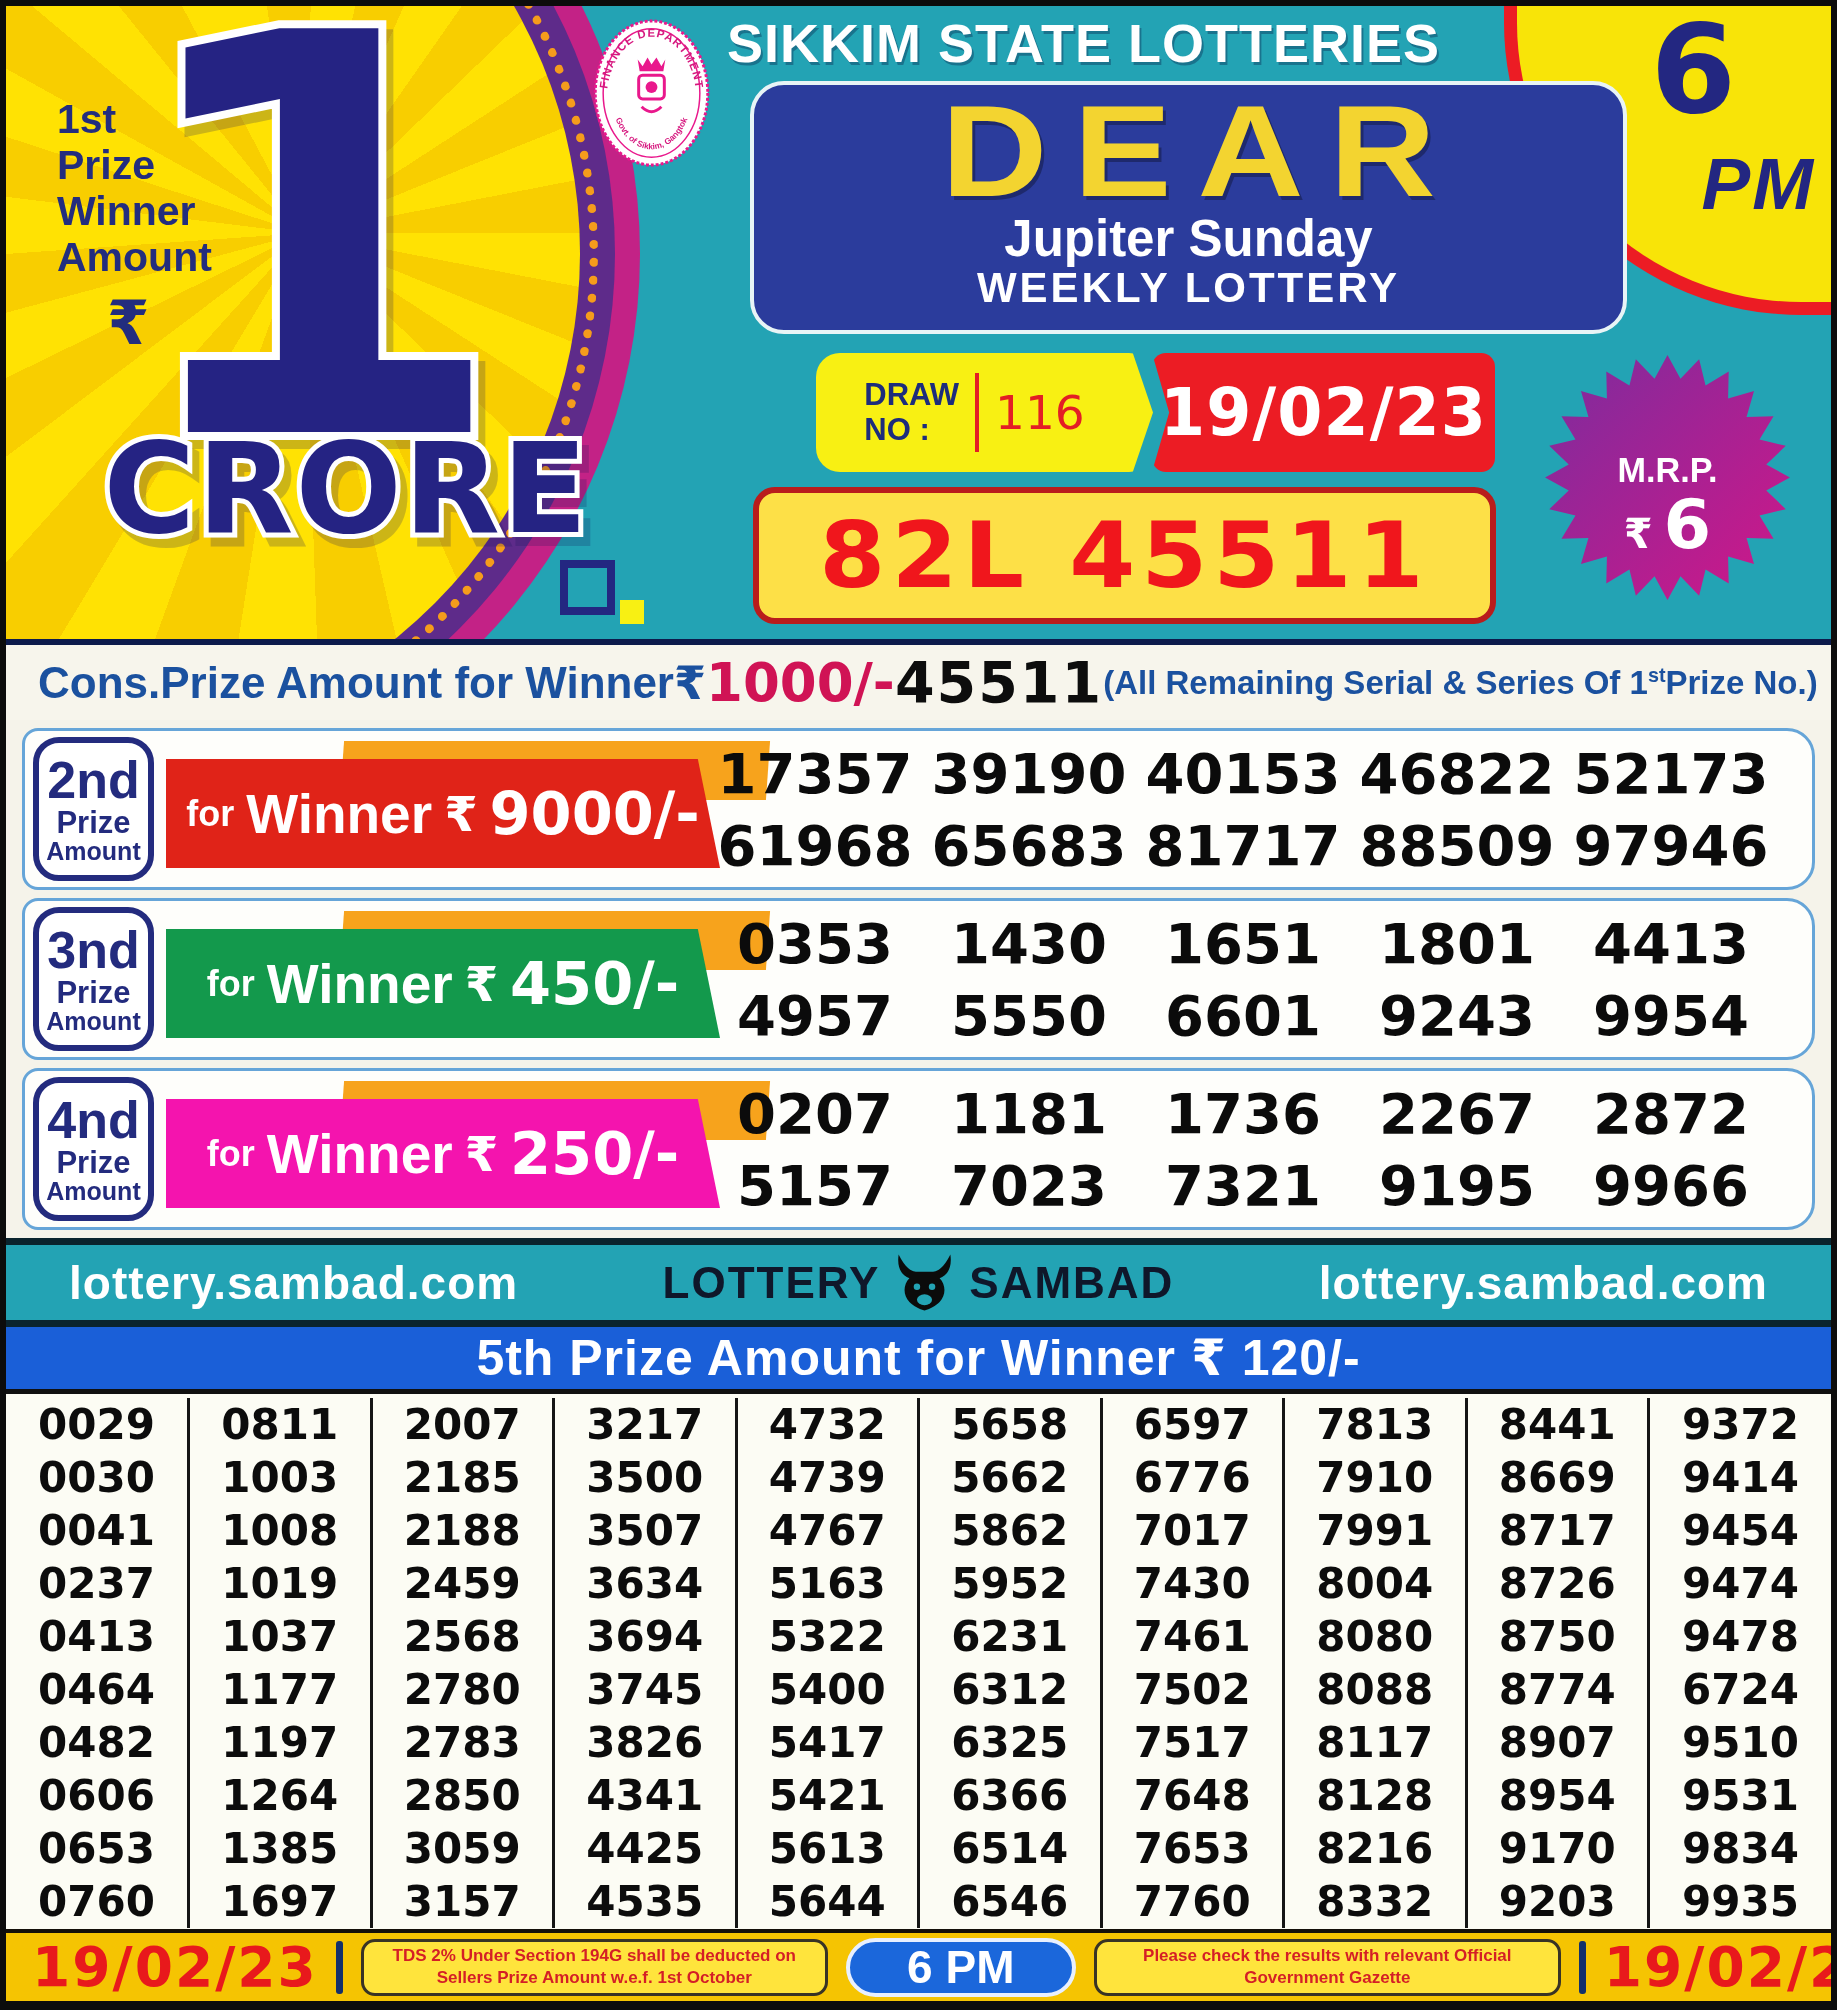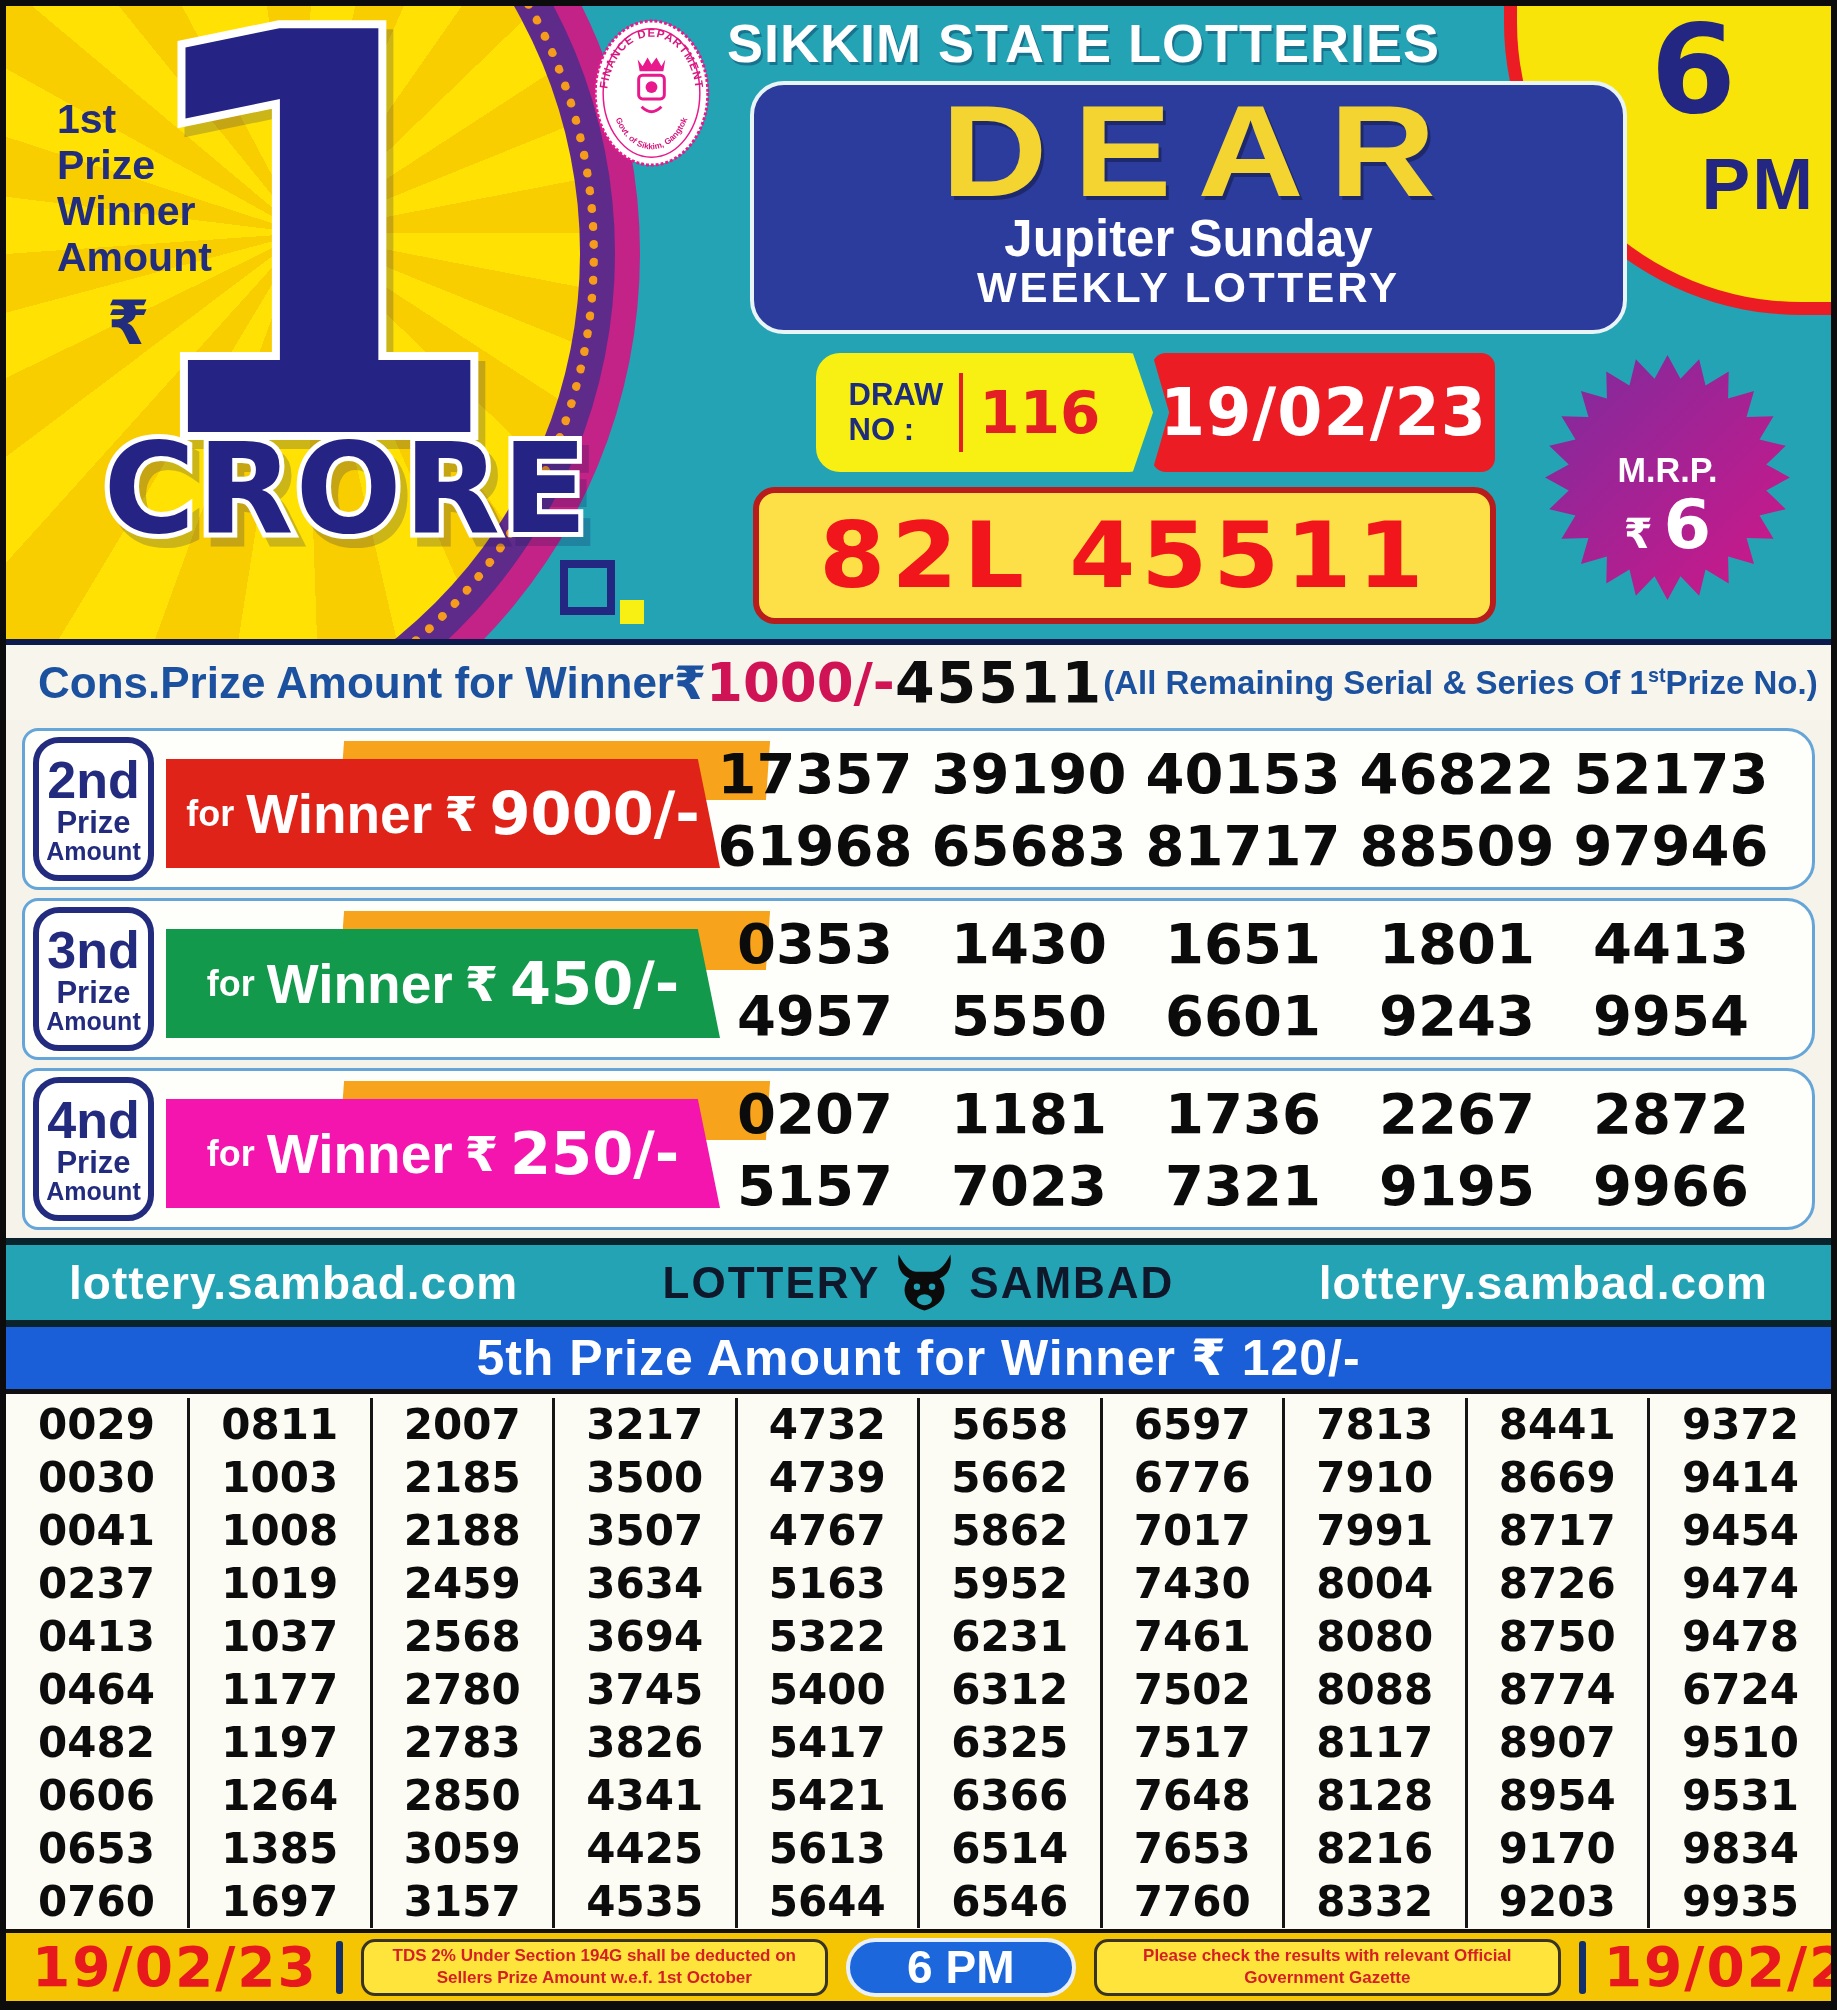--- a/index.html
+++ b/index.html
@@ -41,37 +41,37 @@
   .dear-word { font-size:147px; line-height:1; font-weight:900; color:#F3D430; letter-spacing:26px;
                padding-left:26px; transform:scaleY(.88); transform-origin:top;
                text-shadow:3px 4px 0 rgba(0,0,0,.3); font-family:"Liberation Sans",sans-serif; }
   .scheme { font-size:51px; font-weight:900; color:#fff; margin-top:-22px; line-height:1.05; }
   .scheme-sub { font-size:42px; font-weight:900; color:#fff; letter-spacing:3px; line-height:1.05; }
   .draw-box { position:absolute; left:810px; top:347px; width:337px; height:119px; z-index:4;
               background:#F8F013; border-radius:24px; display:flex; align-items:center; justify-content:center;
               gap:16px; clip-path:polygon(0 0,94% 0,100% 50%,94% 100%,0 100%); }
   .draw-label { color:#1D2C7C; font-size:31px; font-weight:900; line-height:1.1; text-align:left; }
   .draw-divider { width:4px; height:79px; background:#E31E25; }
-  .draw-no { color:#E31E25; font-size:58px; font-weight:700; font-family:"DejaVu Sans",sans-serif; padding-right:20px; }
+  .draw-no { color:#E31E25; font-size:47px; font-weight:400; font-family:"DejaVu Sans",sans-serif; padding-right:20px; }
   .date-box { position:absolute; left:1146px; top:347px; width:343px; height:119px; z-index:4;
               background:#EC1C24; border-radius:14px; display:flex; align-items:center; justify-content:center;
               clip-path:polygon(0 0,100% 0,100% 100%,0 100%,5% 50%); }
   .date-box span { color:#fff; font-size:65px; font-weight:900; font-family:"DejaVu Sans",sans-serif; letter-spacing:1px; }
   .ticket-box { position:absolute; left:747px; top:481px; width:743px; height:137px; z-index:4;
                 background:#fde047; border:6px solid #b91c1c; border-radius:22px;
                 display:flex; align-items:center; justify-content:center; }
   .ticket-number { color:#F0161C; font-size:95px; font-weight:900; letter-spacing:6px;
                    font-family:"DejaVu Sans",sans-serif; transform:scaleY(.95); }
   .corner { position:absolute; top:0; right:0; width:327px; height:309px; z-index:3;
             background:#F8E408; border-left:13px solid #EC1C24; border-bottom:13px solid #EC1C24;
             border-bottom-left-radius:297px 292px; }
   .six { position:absolute; top:2px; right:95px; font-size:123px; font-weight:900; color:#232781;
          font-family:"DejaVu Sans",sans-serif; line-height:1; }
   .pm  { position:absolute; top:141px; right:16px; font-size:73px; font-weight:900; color:#232781;
-         letter-spacing:2px; line-height:1; }
+         letter-spacing:2px; line-height:1;font-style:italic; }
   .mrp { position:absolute; left:1537px; top:347px; width:249px; height:249px; z-index:4; }
   .confetti { position:absolute; z-index:3; }
 
   
   .cons-row { height:75px; flex:none; background:#F7F5EC; display:flex; align-items:center;
               padding:0 32px; white-space:nowrap; }
   .cons-label { font-size:44px; font-weight:800; color:#1B519F; }
   .cons-rupee { font-size:46px; font-weight:bold; color:#1B519F; font-family:"DejaVu Sans",sans-serif; }
   .cons-amount { font-size:53px; font-weight:900; color:#D01355; font-family:"DejaVu Sans",sans-serif; }
   .cons-number { font-size:57px; font-weight:900; color:#0d0d0d; letter-spacing:2px; font-family:"DejaVu Sans",sans-serif; }

